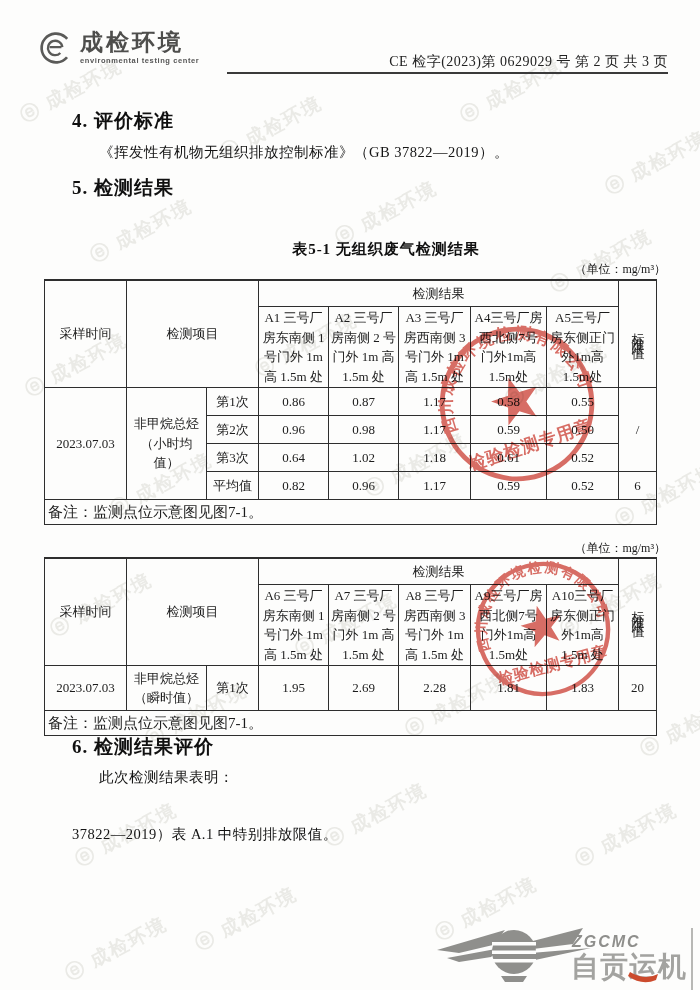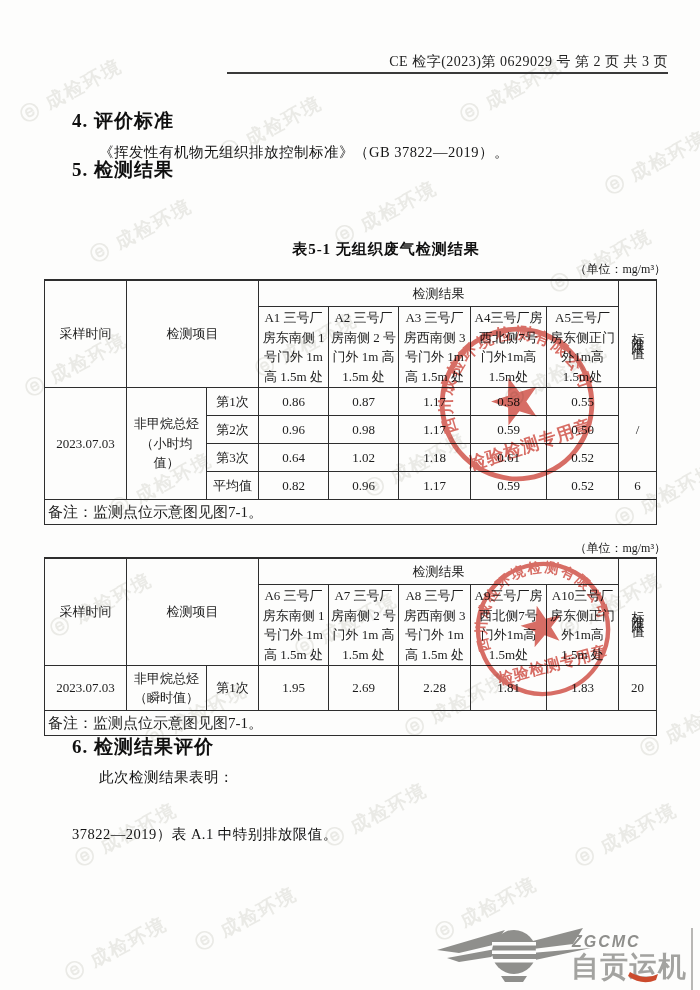--- a/index.html
+++ b/index.html
@@ -84,27 +84,37 @@
       <span class="wm" style="left: 400px; top: 692px;">ⓔ 成检环境</span>
       <span class="wm" style="left: 635px; top: 712px;">ⓔ 成检环境</span>
       <span class="wm" style="left: 70px; top: 822px;">ⓔ 成检环境</span>
       <span class="wm" style="left: 320px; top: 802px;">ⓔ 成检环境</span>
       <span class="wm" style="left: 570px; top: 822px;">ⓔ 成检环境</span>
       <span class="wm" style="left: 190px; top: 906px;">ⓔ 成检环境</span>
       <span class="wm" style="left: 430px; top: 896px;">ⓔ 成检环境</span>
       <span class="wm" style="left: 60px; top: 936px;">ⓔ 成检环境</span>
     </div>
 
+  <div class="logo-wrap">
+    <svg class="logo-mark" viewBox="0 0 40 40">
+      <circle cx="20" cy="20" r="16" fill="none" stroke="#5a5a58" stroke-width="3" stroke-dasharray="78 22" transform="rotate(40 20 20)"></circle>
+      <path d="M27,19 a8,8 0 1 0 -2.2,6.5 M13,19 h13" fill="none" stroke="#5a5a58" stroke-width="2.6"></path>
+    </svg>
+    <div class="logo-text">
+      <div class="logo-title">成检环境</div>
+      <div class="logo-sub">environmental testing center</div>
+    </div>
+  </div>
   <div class="doc-number">CE 检字(2023)第 0629029 号  第 2 页 共 3 页</div>
   <div class="doc-rule"></div>
 
   <div class="sec-h" style="left:72px;top:108px">4. 评价标准</div>
   <div class="body-text" style="left:99px;top:143px">《挥发性有机物无组织排放控制标准》（GB 37822—2019）。</div>
 
-  <div class="sec-h" style="left:72px;top:157px">5. 检测结果</div>
+  <div class="sec-h" style="left:72px;top:175px">5. 检测结果</div>
 
   <div class="tbl-title" style="top:240px">表5-1 无组织废气检测结果</div>
   <div class="unit" style="top:261px">（单位：mg/m³）</div>
 
   <table class="dtable" style="left:44px;top:279px">
     <colgroup>
       <col style="width:82px">
         <col style="width:80px">
         <col style="width:52px">
       <col style="width:70px">

